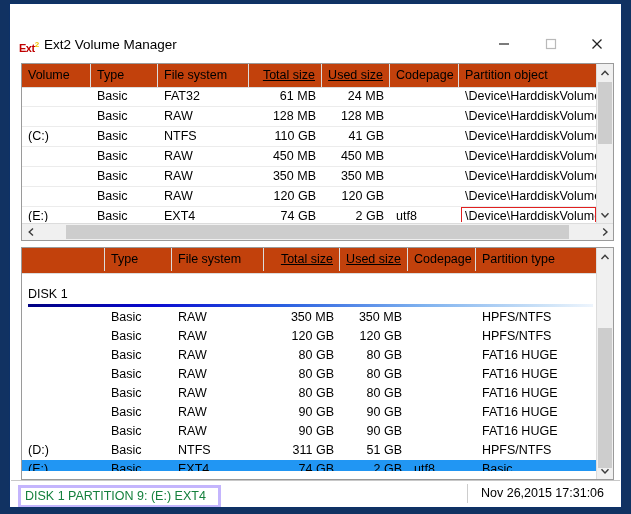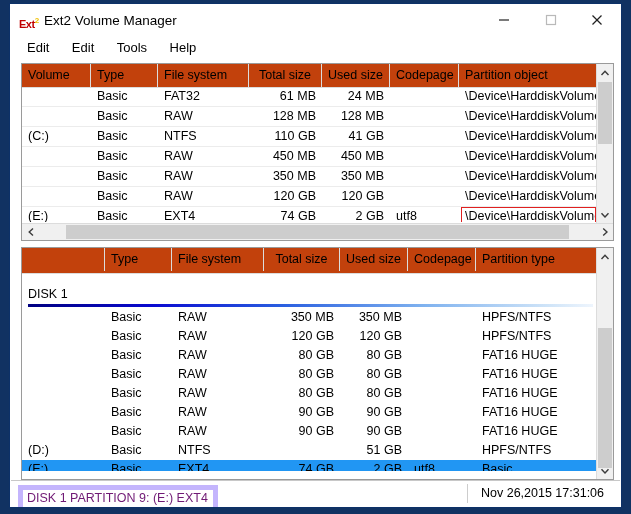--- a/index.html
+++ b/index.html
@@ -31,20 +31,21 @@
     border: 1px solid #0d3168;
     box-sizing: border-box;
     overflow: hidden;
   }
 
   
   #titlebar {
     position: relative;
     height: 34px;
     background: #ffffff;
+    margin-top: 24px;
   }
   #app-icon {
     position: absolute;
     left: 9px; top: 8px;
     width: 18px; height: 18px;
     font-family: "Liberation Sans", sans-serif;
     font-size: 11px;
     font-weight: bold;
     color: #c00000;
     letter-spacing: -0.5px;
@@ -121,21 +122,21 @@
     line-height: 22px;
     font-size: 12.5px;
     color: #000000;
     box-sizing: border-box;
     border-right: 1px solid #dcdcdc;
     padding: 0 6px;
     white-space: nowrap;
     overflow: hidden;
     cursor: default;
   }
-  .th.right { text-align: center; }
+  .th.right { text-align: right; text-decoration: underline; }
 
   
   .tbody {
     position: absolute;
     left: 0;
     right: 0;
     overflow: hidden;
   }
   .trow {
     position: relative;
@@ -235,23 +236,23 @@
     position: absolute;
     left: 1px; right: 1px; bottom: 1px;
     height: 25px;
     background: #ffffff;
     border-top: 1px solid #c8c8c8;
   }
   #status-left {
     position: absolute;
     left: 7px; top: 4px;
     font-size: 12.5px;
-    color: #701a75;
-    padding: 1px 5px 2px 4px;
-    border: 5px solid #c4b5fd;
+    color: #15803d;
+    padding: 1px 12px 2px 4px;
+    border: 3px solid #c4b5fd;
     box-sizing: border-box;
     white-space: nowrap;
   }
   #status-sep {
     position: absolute;
     left: 456px; top: 3px;
     width: 1px; height: 19px;
     background: #cdcdcd;
   }
   #status-right {
@@ -479,20 +480,21 @@
             <div class="td" style="left: 150px; width: 92px;">RAW</div>
             <div class="td right" style="left: 242px; width: 76px;">90 GB</div>
             <div class="td right" style="left: 318px; width: 68px;">90 GB</div>
             <div class="td" style="left: 386px; width: 68px;"></div>
             <div class="td" style="left: 454px; width: 122px;">FAT16 HUGE</div>
           </div>
           <div class="trow plain">
             <div class="td" style="left: 0px; width: 83px;">(D:)</div>
             <div class="td" style="left: 83px; width: 67px;">Basic</div>
             <div class="td" style="left: 150px; width: 92px;">NTFS</div>
+            <div class="td right" style="left: 242px; width: 76px;">311 GB</div>
             <div class="td right" style="left: 318px; width: 68px;">51 GB</div>
             <div class="td" style="left: 386px; width: 68px;"></div>
             <div class="td" style="left: 454px; width: 122px;">HPFS/NTFS</div>
           </div>
           <div class="trow plain sel">
             <div class="td" style="left: 0px; width: 83px;">(E:)</div>
             <div class="td" style="left: 83px; width: 67px;">Basic</div>
             <div class="td" style="left: 150px; width: 92px;">EXT4</div>
             <div class="td right" style="left: 242px; width: 76px;">74 GB</div>
             <div class="td right" style="left: 318px; width: 68px;">2 GB</div>

